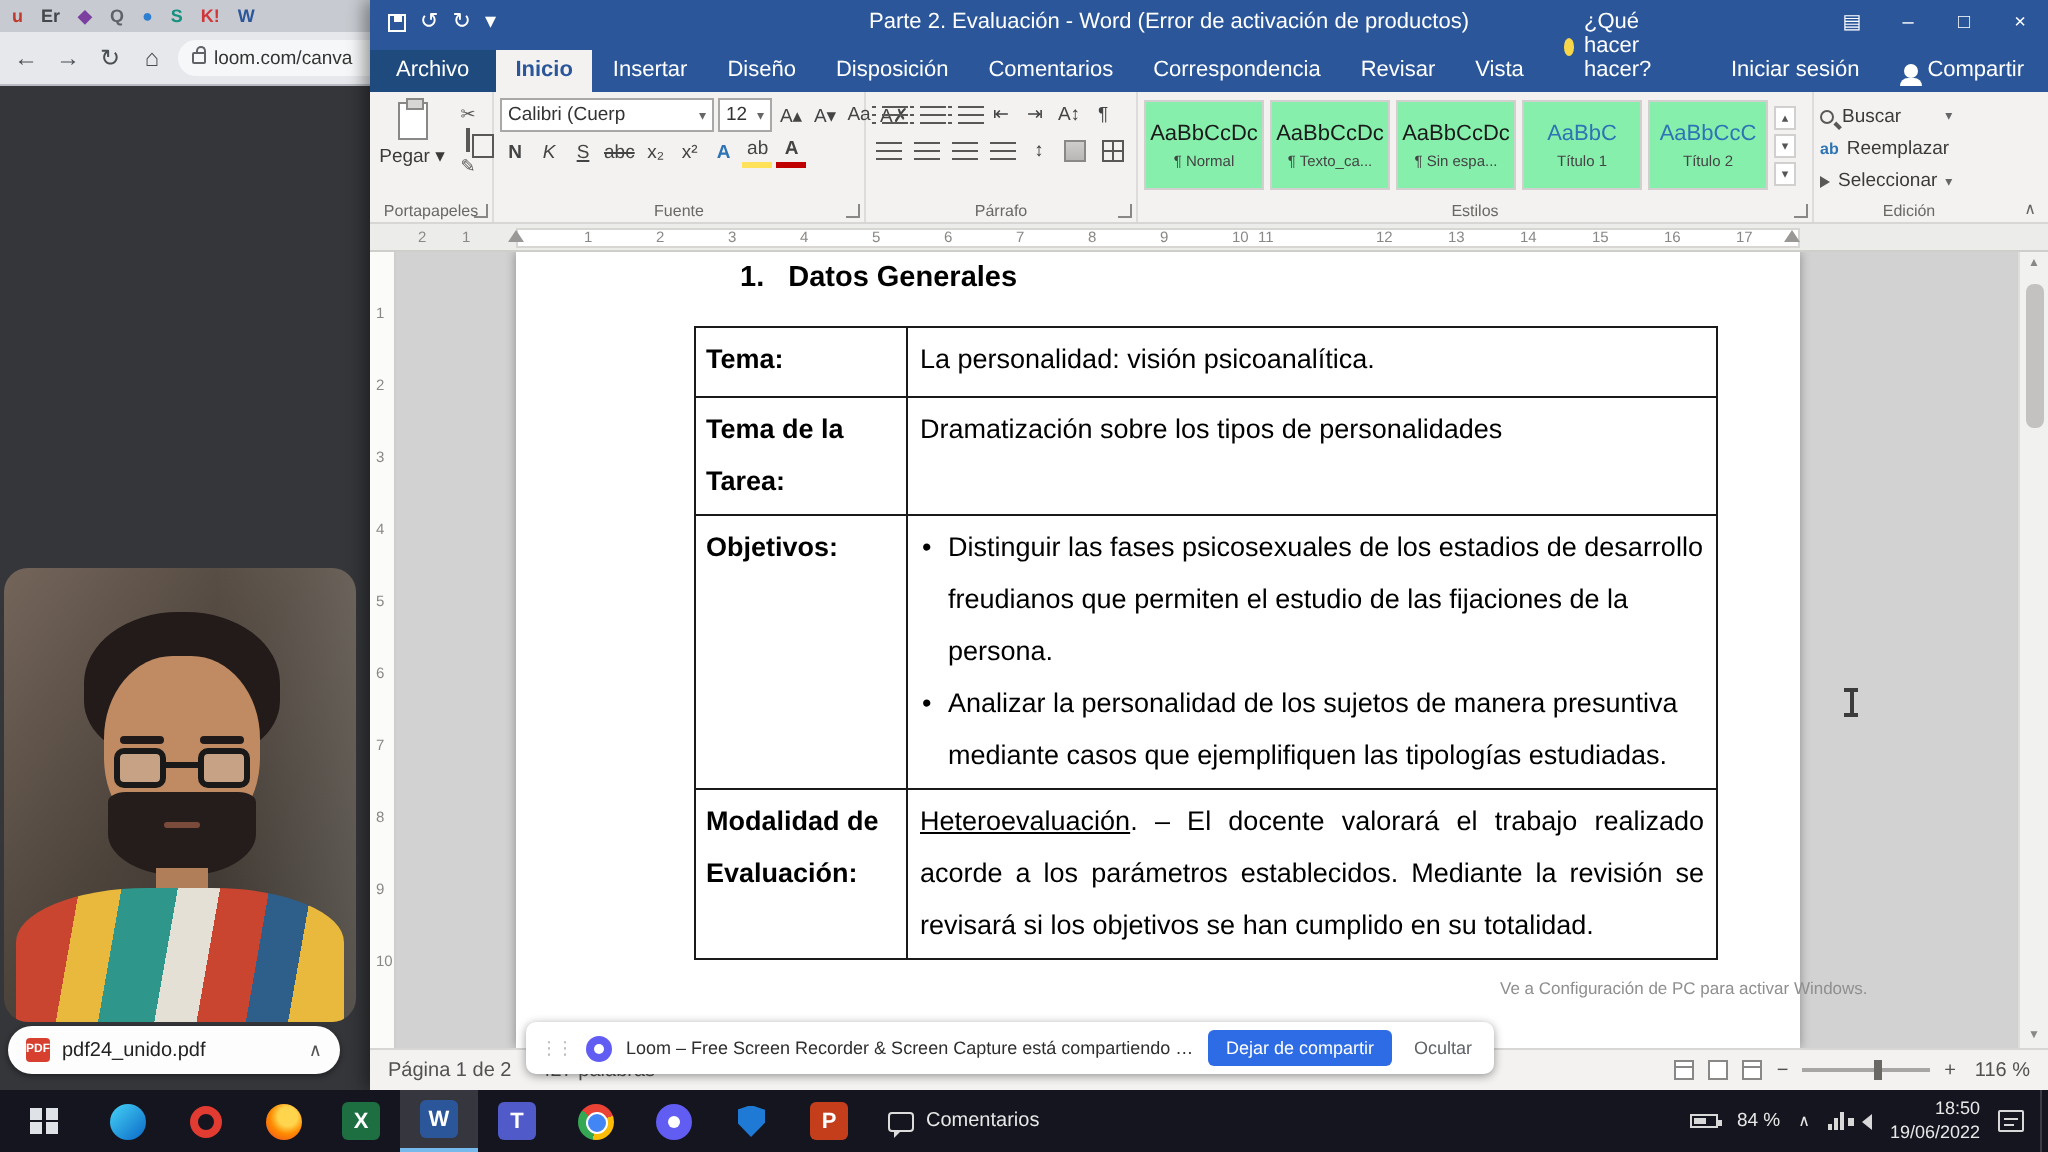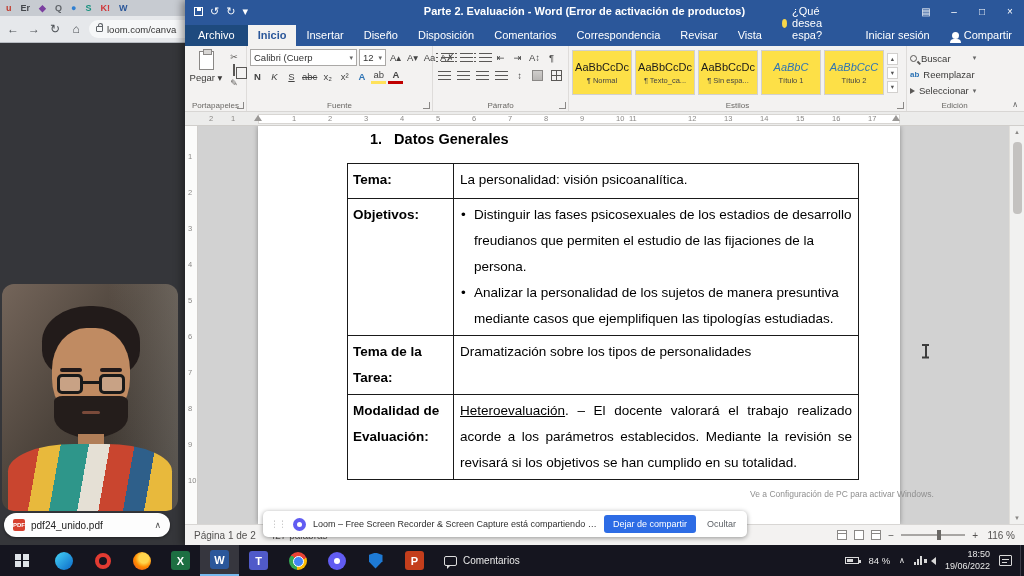--- a/index.html
+++ b/index.html
@@ -36,21 +36,21 @@
   .shirt{position:absolute;left:6px;top:160px;width:164px;height:68px;border-radius:40% 40% 0 0;
     background:linear-gradient(100deg,#c9452f 0 18%,#e8b93c 18% 30%,#2e968a 30% 46%,#e5e0d5 46% 58%,#c9452f 58% 72%,#2e5f8a 72% 84%,#e8b93c 84% 100%);}
 
   
   .word{position:absolute;left:185px;top:0;width:839px;height:545px;background:#f3f2f1;box-shadow:-3px 0 8px rgba(0,0,0,.4);}
   .titlebar{height:22px;background:#2b579a;color:#fff;display:flex;align-items:center;font-size:11px;}
   .qat{display:flex;align-items:center;gap:7px;padding:0 9px;}
   .floppy{width:9px;height:9px;border:1px solid #fff;position:relative;}
   .floppy:after{content:'';position:absolute;left:2px;top:0;width:4px;height:3px;background:#fff;}
   .qic{font-size:11px;line-height:22px;}
-  .tbtitle{flex:1;text-align:center;white-space:nowrap;overflow:hidden;font-size:11px;font-weight:bold;}
+  .tbtitle{flex:1;text-align:center;white-space:nowrap;overflow:hidden;font-size:11px;}
   .wctrls{display:flex;}
   .wc-btn{width:28px;height:22px;display:grid;place-items:center;font-size:10px;}
   .tabsrow{height:24px;background:#2b579a;display:flex;align-items:flex-end;color:#fff;font-size:11px;}
   .rtab{padding:4px 10px 5px;white-space:nowrap;}
   .rtab.file{background:#1e4a7e;padding:4px 13px 5px;}
   .rtab.active{background:#f3f2f1;color:#2b579a;font-weight:bold;}
   .tellme{display:flex;align-items:center;gap:5px;padding:4px 10px 5px;}
   .bulb{width:9px;height:9px;border-radius:50%;background:#f7d64a;}
   .tabs-spacer{flex:1;}
   .signin{padding:4px 10px 5px;white-space:nowrap;}
@@ -78,23 +78,23 @@
   .fbtn.b{font-weight:bold;} .fbtn.i{font-style:italic;} .fbtn.u{text-decoration:underline;} .fbtn.st{text-decoration:line-through;}
   .fbtn.fx{color:#2e74b5;font-weight:bold;}
   .fbtn.hl{border-bottom:3px solid #ffe25a;} .fbtn.fc{border-bottom:3px solid #c00000;font-weight:bold;}
   .ico-lines{width:13px;height:9px;background:repeating-linear-gradient(to bottom,#5a5856 0 1px,transparent 1px 4px);}
   .ico-lines.dots{position:relative;margin-left:5px;}
   .ico-lines.dots:before{content:'';position:absolute;left:-5px;top:0;width:2px;height:9px;background:repeating-linear-gradient(to bottom,#5a5856 0 1px,transparent 1px 4px);}
   .pbtn{width:17px;height:16px;display:grid;place-items:center;}
   .ico-border{width:11px;height:11px;border:1px solid #5a5856;background:linear-gradient(#5a5856,#5a5856) center/100% 1px no-repeat,linear-gradient(#5a5856,#5a5856) center/1px 100% no-repeat;}
   .ico-shade{width:11px;height:11px;border:1px solid #8a8886;background:linear-gradient(#cfcdcb,#b9b7b5);}
   .styles-row{display:flex;gap:3px;align-items:flex-start;padding-top:1px;}
-  .stylecard{width:60px;height:45px;background:#fde047;border:1px solid #d2d0ce;display:flex;flex-direction:column;align-items:center;justify-content:center;gap:3px;overflow:hidden;}
+  .stylecard{width:60px;height:45px;background:#86efac;border:1px solid #d2d0ce;display:flex;flex-direction:column;align-items:center;justify-content:center;gap:3px;overflow:hidden;}
   .stylecard .prev{font-size:11px;color:#1a1a1a;white-space:nowrap;}
-  .stylecard.acc .prev{color:#2e74b5;font-style:italic;}
+  .stylecard.acc .prev{color:#2e74b5;}
   .stylecard .snm{font-size:7.5px;color:#444;white-space:nowrap;}
   .stylearrows{display:flex;flex-direction:column;gap:2px;padding-top:3px;}
   .sarr{width:11px;height:12px;border:1px solid #d2d0ce;background:#fff;font-size:6.5px;color:#555;display:grid;place-items:center;}
   .ed-row{display:flex;align-items:center;gap:4px;font-size:9.5px;color:#3b3a39;height:15px;white-space:nowrap;}
   .mag{width:7px;height:7px;border:1.5px solid #5a5856;border-radius:50%;position:relative;flex:0 0 auto;}
   .mag:after{content:'';position:absolute;left:6px;top:6px;width:4px;height:1.5px;background:#5a5856;transform:rotate(45deg);}
   .abico{font-size:8px;color:#2e74b5;font-weight:bold;}
   .selarrow{width:0;height:0;border-left:5px solid #5a5856;border-top:3px solid transparent;border-bottom:3px solid transparent;flex:0 0 auto;}
   .ribbon-collapse{position:absolute;right:6px;bottom:2px;font-size:8px;color:#666;}
 
@@ -251,21 +251,21 @@
       <span class="rtab active">Inicio</span>
       <span class="rtab">Insertar</span>
       <span class="rtab">Diseño</span>
       <span class="rtab">Disposición</span>
       <span class="rtab">Comentarios</span>
       <span class="rtab">Correspondencia</span>
       <span class="rtab">Revisar</span>
       <span class="rtab">Vista</span>
       <span class="tellme">
         <span class="bulb"></span>
-        <span>¿Qué desea espa?</span>
+        <span>¿Qué hacer hacer?</span>
       </span>
       <span class="tabs-spacer"></span>
       <span class="signin">Iniciar sesión</span>
       <span class="share">
         <span class="person"></span>
         <span>Compartir</span>
       </span>
     </div>
 
     <div class="ribbon">
@@ -464,30 +464,30 @@
               <col style="width:106px">
               <col style="width:147px">
               <col style="width:133px">
               <col style="width:125px">
             </colgroup>
           <tbody>
           <tr style="height:35px">
             <td class="lbl">Tema:</td>
             <td colspan="3">La personalidad: visión psicoanalítica.</td>
           </tr>
+          <tr style="height:35px">
+            <td class="lbl">Tema de la Tarea:</td>
+            <td colspan="3">Dramatización sobre los tipos de personalidades</td>
+          </tr>
           <tr>
             <td class="lbl">Objetivos:</td>
             <td colspan="3">
               <div class="blt">Distinguir las fases psicosexuales de los estadios de desarrollo freudianos que permiten el estudio de las fijaciones de la persona.</div>
               <div class="blt">Analizar la personalidad de los sujetos de manera presuntiva mediante casos que ejemplifiquen las tipologías estudiadas.</div>
             </td>
-          </tr>
-          <tr style="height:35px">
-            <td class="lbl">Tema de la Tarea:</td>
-            <td colspan="3">Dramatización sobre los tipos de personalidades</td>
           </tr>
           <tr>
             <td class="lbl">Modalidad de Evaluación:</td>
             <td colspan="3" class="just">
               <span class="ul">Heteroevaluación</span><span>. – El docente valorará el trabajo realizado acorde a los parámetros establecidos. Mediante la revisión se revisará si los objetivos se han cumplido en su totalidad.</span>
             </td>
           </tr>
 
         </tbody>
           </table>

